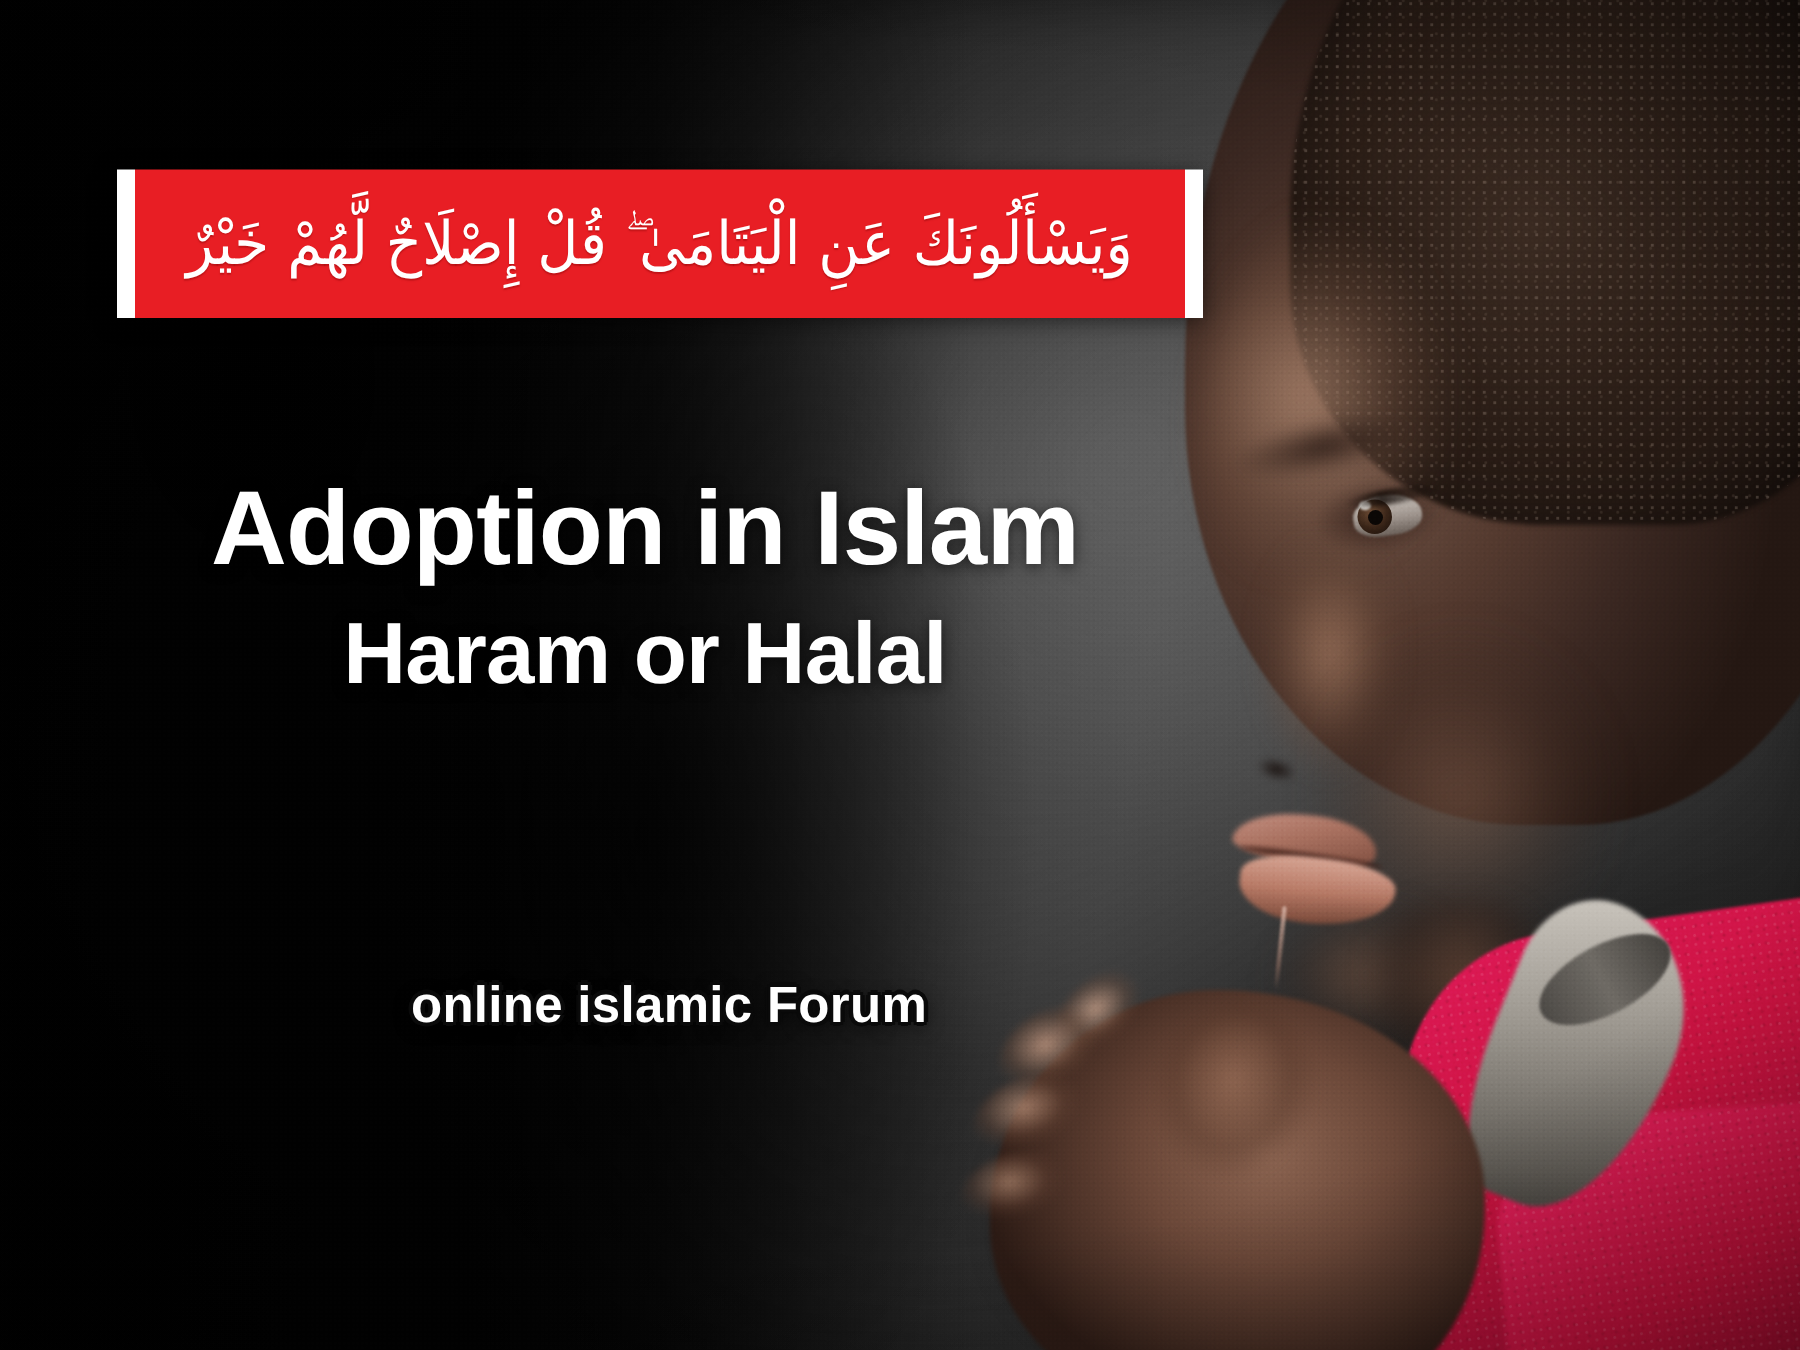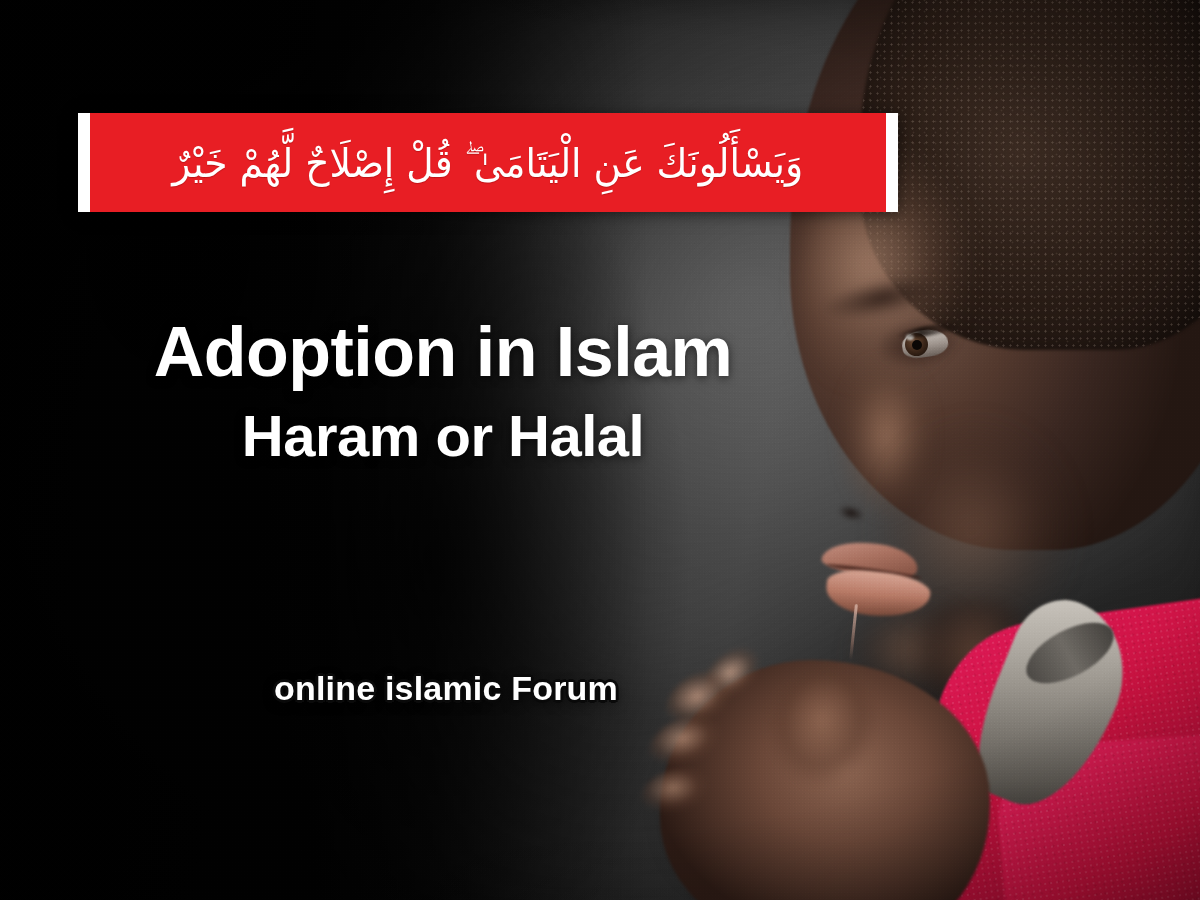--- a/index.html
+++ b/index.html
@@ -408,21 +408,21 @@
   .bg-vignette {
     background:
       radial-gradient(110% 92% at 50% 48%, rgba(0,0,0,0) 48%, rgba(0,0,0,0.50) 86%, rgba(0,0,0,0.72) 100%);
   }
 
   
   .ayah-banner {
     position: absolute;
     left: 78px;
     top: 113px;
-    width: 820px;
+    width: 724px;
     height: 99px;
     display: flex;
     align-items: stretch;
     box-shadow: 0 2px 14px rgba(0,0,0,0.55);
   }
   .banner-cap {
     width: 12px;
     background: #ffffff;
     flex: 0 0 12px;
   }
@@ -443,42 +443,42 @@
     line-height: 1.15;
     font-weight: 500;
     white-space: nowrap;
     letter-spacing: 0px;
     transform: scaleX(0.94);
     text-shadow: 0 1px 1px rgba(120,0,0,0.35);
   }
 
   .headline {
     position: absolute;
-    left: 93px;
+    left: 80px;
     top: 306px;
     width: 700px;
     color: #ffffff;
     font-weight: 700;
     font-size: 72px;
     line-height: 1.32;
     letter-spacing: -0.5px;
     text-align: center;
     text-shadow: 0 2px 10px rgba(0,0,0,0.62);
   }
   .headline-line {
     display: block;
     white-space: nowrap;
   }
   .headline-line.l1 { font-size: 70px; }
   .headline-line.l2 { font-size: 58px; }
 
   .subtitle {
     position: absolute;
     left: 96px;
-    top: 669px;
+    top: 651px;
     width: 700px;
     text-align: center;
     color: #ffffff;
     font-weight: 700;
     font-size: 34px;
     letter-spacing: 0.2px;
     text-shadow:
       -2px -2px 0 #0a0a0a, 2px -2px 0 #0a0a0a,
       -2px  2px 0 #0a0a0a, 2px  2px 0 #0a0a0a,
        0   -3px 0 #0a0a0a, 0    3px 0 #0a0a0a,

